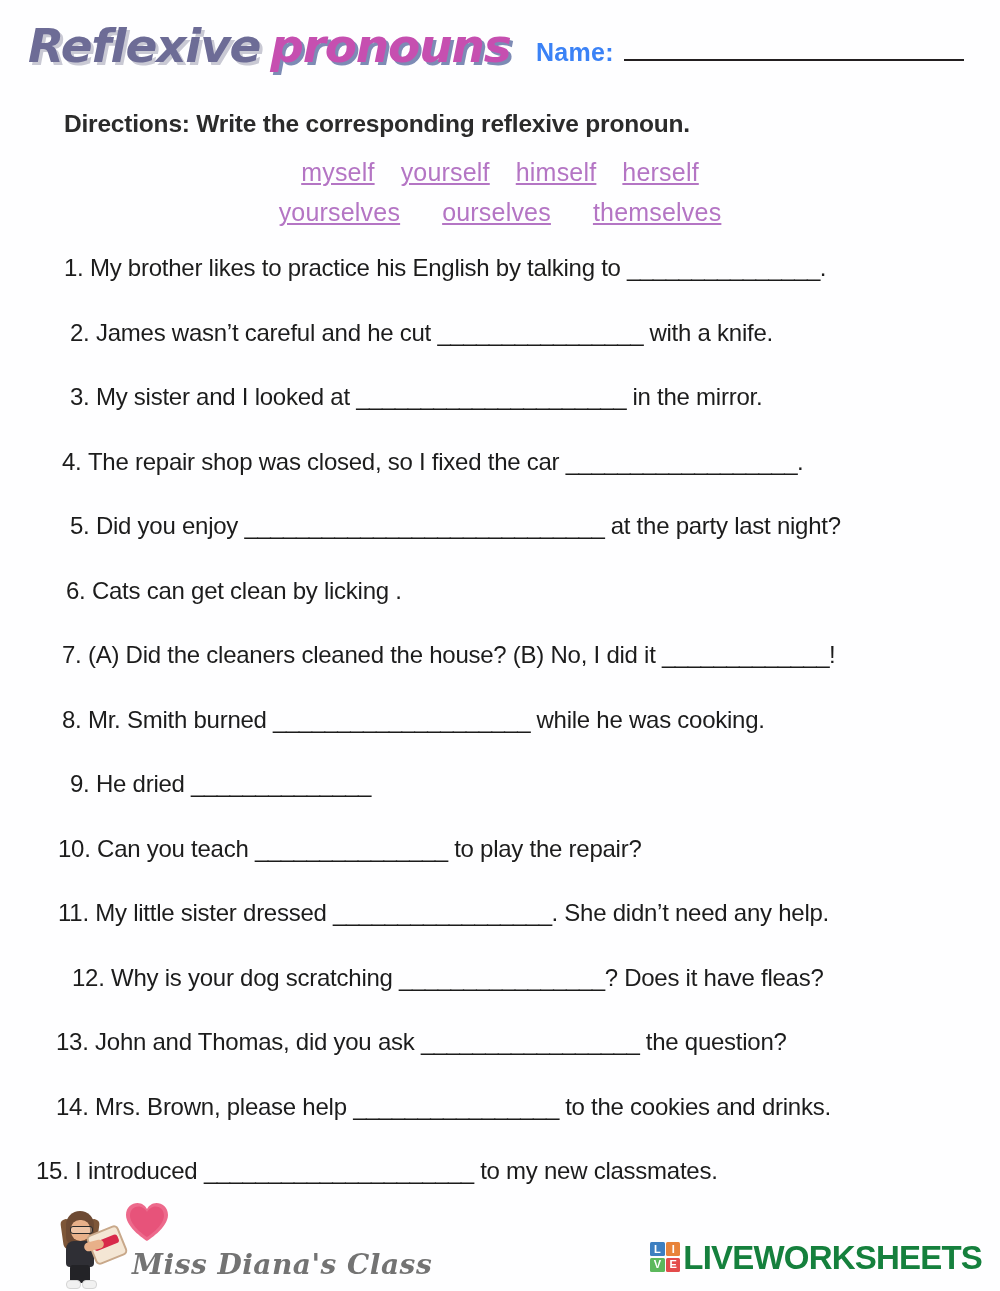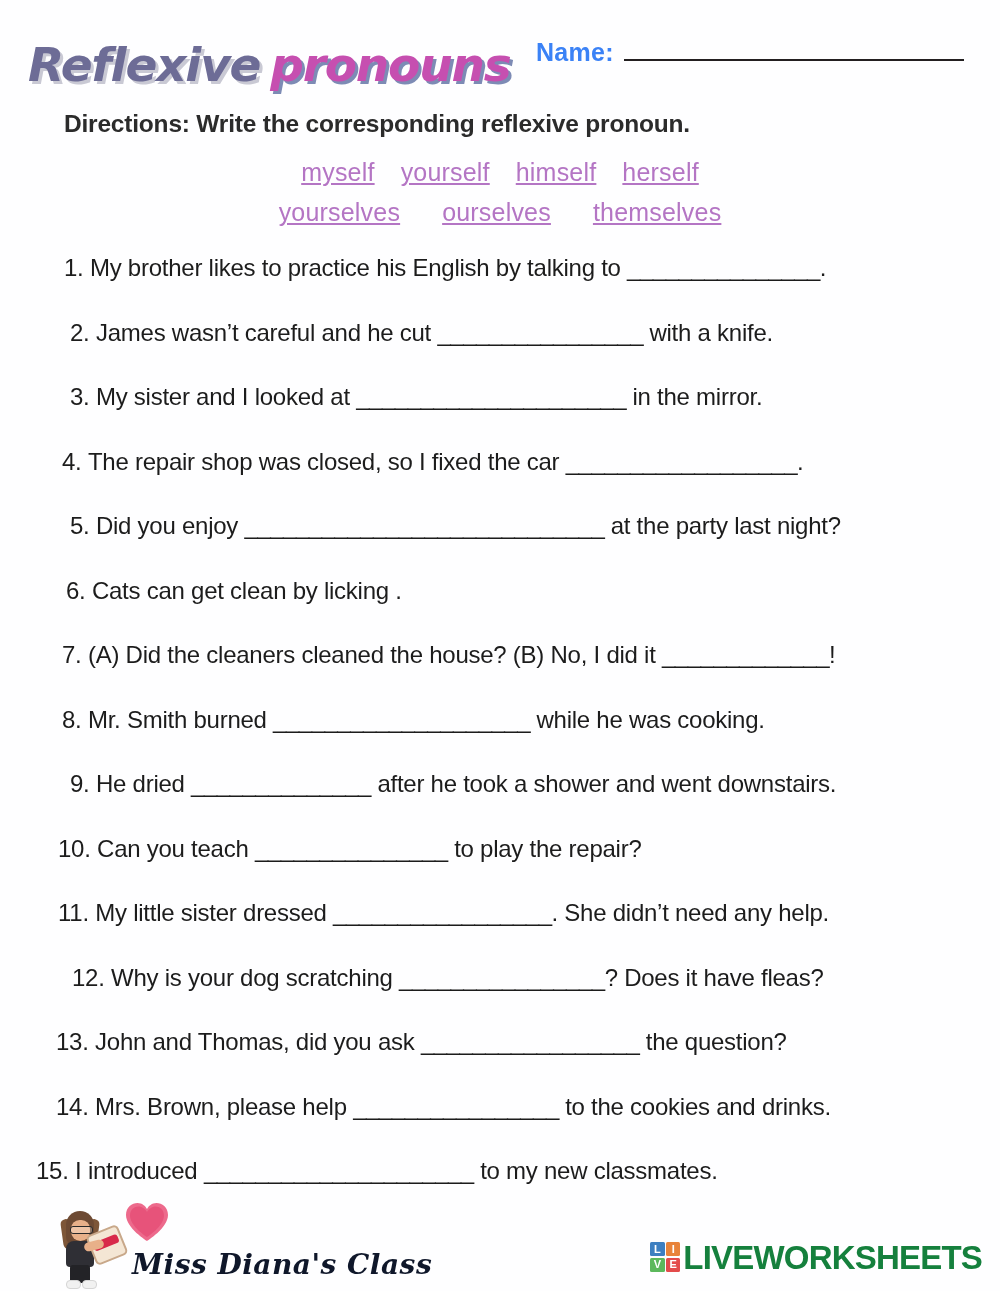--- a/index.html
+++ b/index.html
@@ -31,21 +31,21 @@
     width: 1000px;
     height: 100px;
   }
 
   .title-wrap {
     position: absolute;
     left: 28px;
     top: 22px;
     height: 66px;
     display: flex;
-    align-items: flex-end;
+    align-items: flex-start;
     white-space: nowrap;
   }
 
   .wtitle {
     font-family: "DejaVu Sans", sans-serif;
     font-size: 47px;
     font-weight: 700;
     font-style: italic;
     letter-spacing: -1.2px;
     line-height: 1;
@@ -226,21 +226,21 @@
   }
 
   .brand-text {
     position: absolute;
     left: 84px;
     bottom: 8px;
     font-family: "DejaVu Serif", serif;
     font-style: italic;
     font-size: 28px;
     font-weight: 700;
-    color: #0f172a;
+    color: #737373;
     letter-spacing: 0.5px;
     white-space: nowrap;
   }
 
   .lw-logo {
     position: absolute;
     right: 18px;
     bottom: 16px;
     display: flex;
     align-items: center;
@@ -323,21 +323,21 @@
     <div class="q" style="padding-left:66px">
       <span class="q-text">6.</span>&nbsp;<span class="q-text">Cats can get clean by licking</span>&nbsp;<span class="q-text">.</span>
     </div>
     <div class="q" style="padding-left:62px">
       <span class="q-text">7.</span>&nbsp;<span class="q-text">(A) Did the cleaners cleaned the house? (B) No, I did it</span>&nbsp;<span class="blank">_____________</span><span class="q-text">!</span>
     </div>
     <div class="q" style="padding-left:62px">
       <span class="q-text">8.</span>&nbsp;<span class="q-text">Mr. Smith burned</span>&nbsp;<span class="blank">____________________</span>&nbsp;<span class="q-text">while he was cooking.</span>
     </div>
     <div class="q" style="padding-left:70px">
-      <span class="q-text">9.</span>&nbsp;<span class="q-text">He dried</span>&nbsp;<span class="blank">______________</span>&nbsp;<span class="q-text">after he took a shower and went downstairs.</span>
+      <span class="q-text">9.</span>&nbsp;<span class="q-text">He dried</span>&nbsp;<span class="blank">______________</span>&nbsp;
     </div>
     <div class="q" style="padding-left:58px">
       <span class="q-text">10.</span>&nbsp;<span class="q-text">Can you teach</span>&nbsp;<span class="blank">_______________</span>&nbsp;<span class="q-text">to play the repair?</span>
     </div>
     <div class="q" style="padding-left:58px">
       <span class="q-text">11.</span>&nbsp;<span class="q-text">My little sister dressed</span>&nbsp;<span class="blank">_________________</span><span class="q-text">. She didn’t need any help.</span>
     </div>
     <div class="q" style="padding-left:72px">
       <span class="q-text">12.</span>&nbsp;<span class="q-text">Why is your dog scratching</span>&nbsp;<span class="blank">________________</span><span class="q-text">? Does it have fleas?</span>
     </div>

